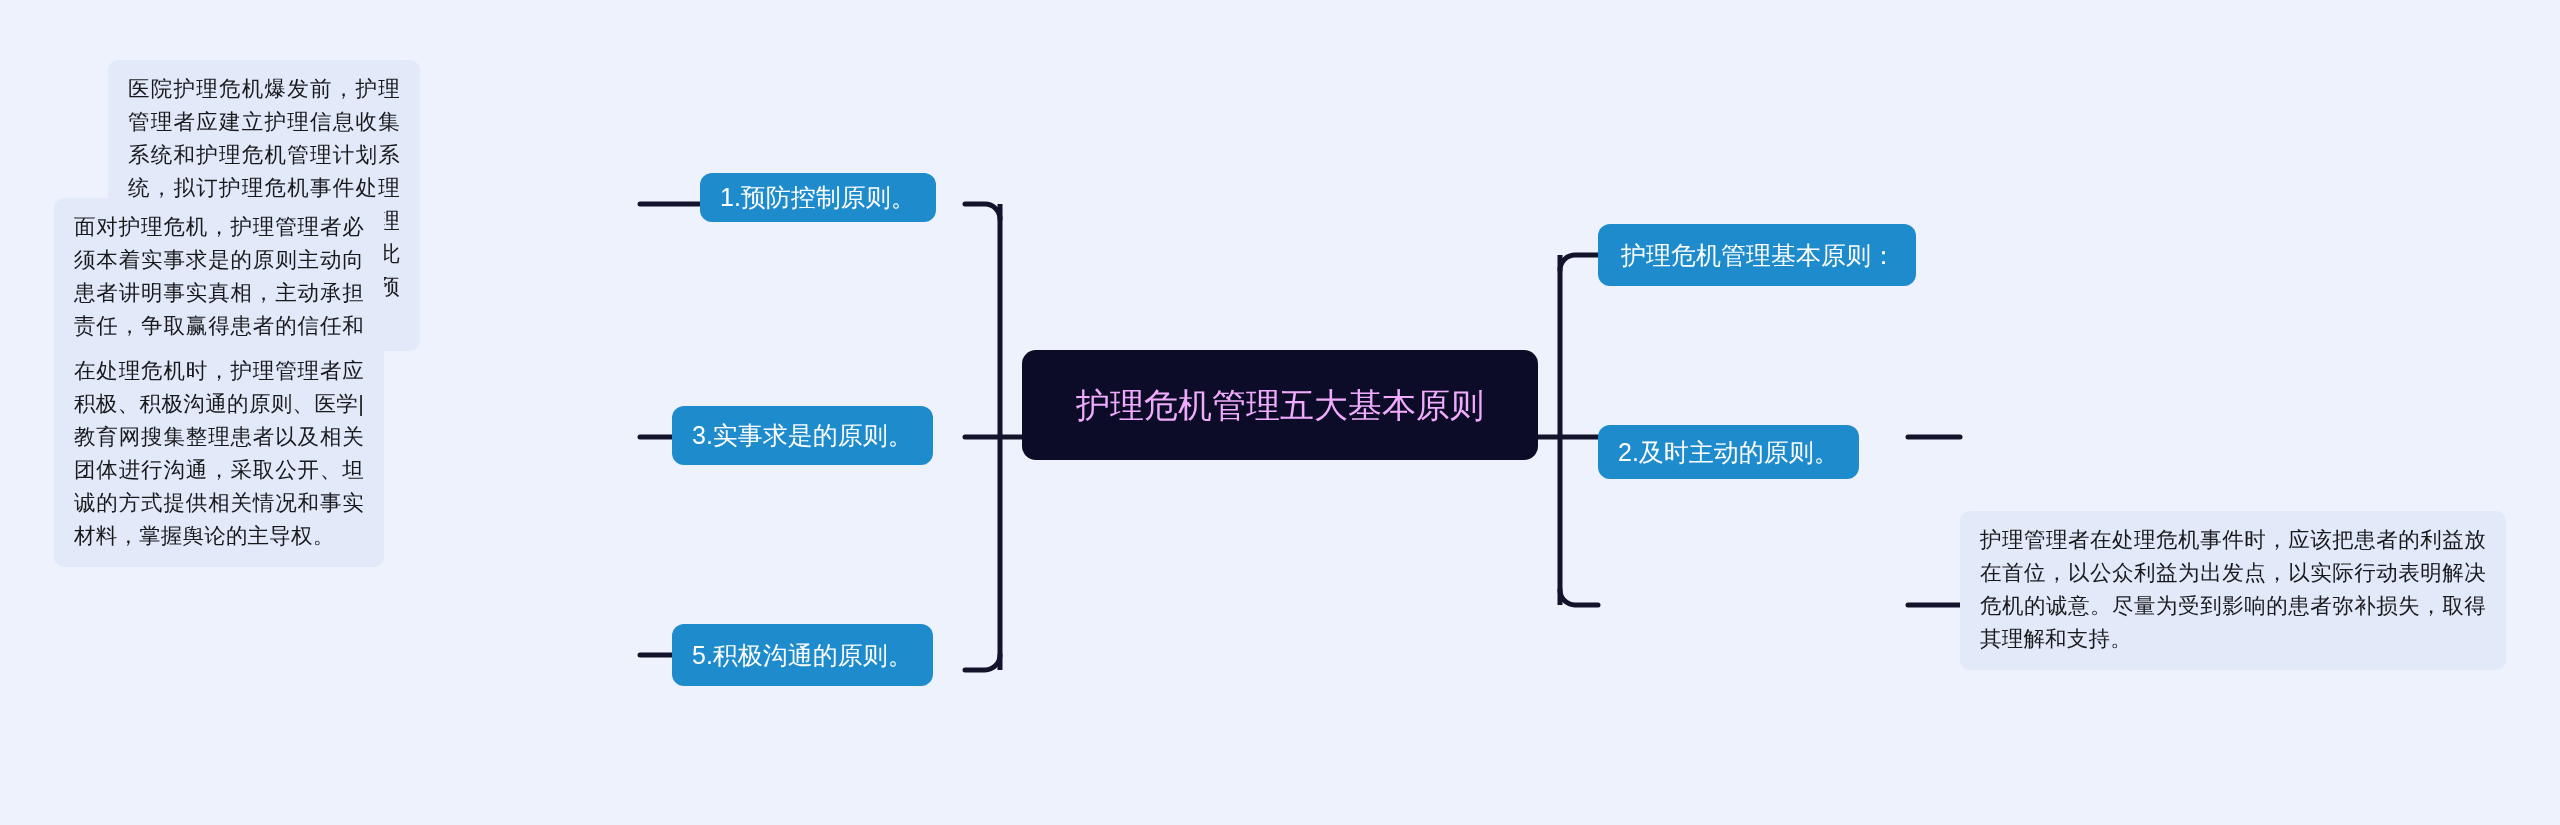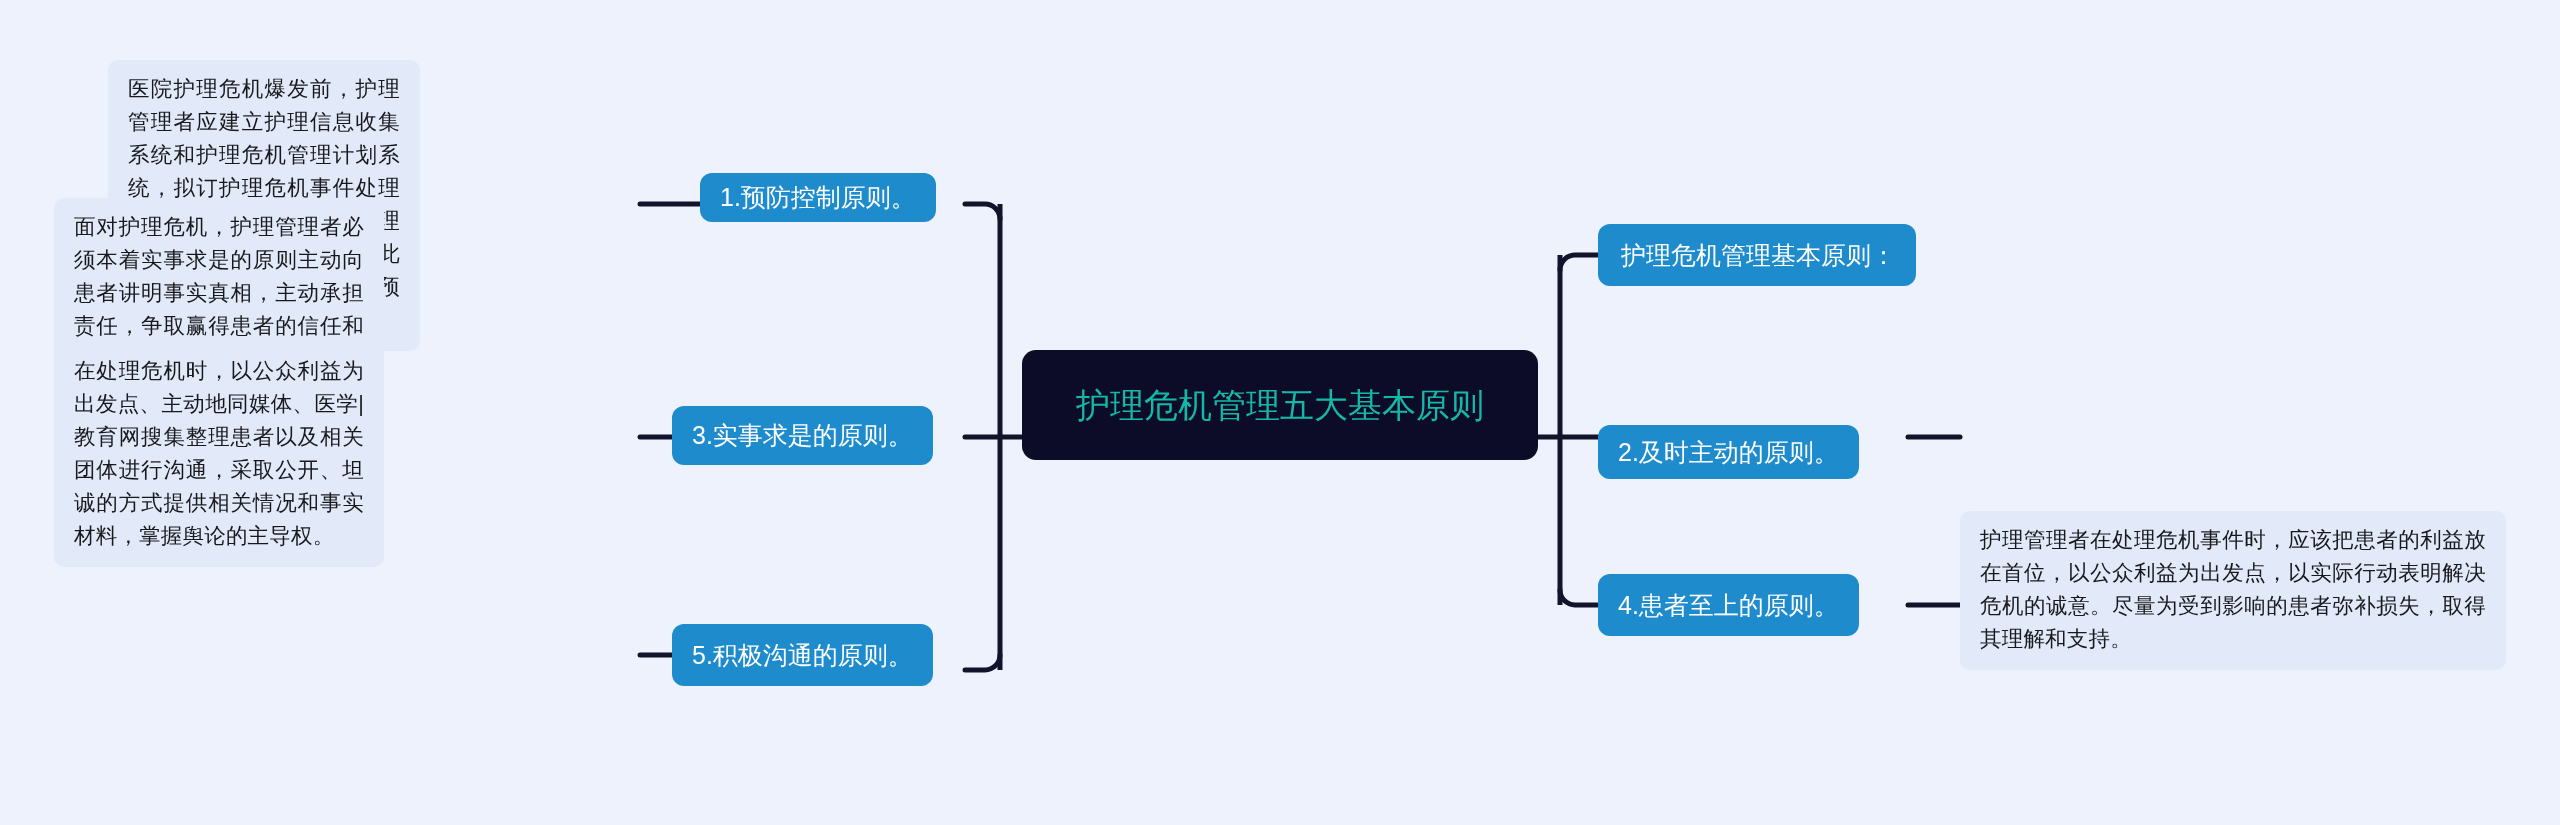--- a/index.html
+++ b/index.html
@@ -50,21 +50,21 @@
     font-size: 25px;
     line-height: 34px;
     padding: 13px 20px 14px 20px;
     white-space: nowrap;
     display: flex;
     align-items: center;
   }
   
   .center {
     background: #0d0c28;
-    color: #14b8a6;
+    color: #f0abfc;
     border-radius: 14px;
     font-size: 34px;
     line-height: 44px;
     display: flex;
     align-items: center;
     justify-content: center;
     text-align: center;
     padding: 16px 22px;
     box-sizing: border-box;
   }
@@ -106,21 +106,21 @@
 
   <div class="node detail" style="left:108px; top:60px; width:312px;">
     <span>医院护理危机爆发前，护理管理者应建立护理信息收集系统和护理危机管理计划系统，拟订护理危机事件处理程序与应对计划，进行护理危机管理教育、培训，在此基础上建立护理危机管理预案。</span>
   </div>
 
   <div class="node detail" style="left:54px; top:198px; width:330px;">
     <span>面对护理危机，护理管理者必须本着实事求是的原则主动向患者讲明事实真相，主动承担责任，争取赢得患者的信任和支持。而不能掩盖或隐瞒事实真相，加大危机处理的难度，甚至导致危机进一步恶化。</span>
   </div>
 
   <div class="node detail" style="left:54px; top:342px; width:330px;">
-    <span>在处理危机时，以公众利益为出发点、主动地同媒体、医学|教育网搜集整理患者以及相关团体进行沟通，采取公开、坦诚的方式提供相关情况和事实材料，掌握舆论的主导权。</span>
+    <span>在处理危机时，护理管理者应积极、积极沟通的原则、医学|教育网搜集整理患者以及相关团体进行沟通，采取公开、坦诚的方式提供相关情况和事实材料，掌握舆论的主导权。</span>
   </div>
 
   <div class="node pill" style="left:700px; top:173px; height:49px;">
     <span>1.预防控制原则。</span>
   </div>
 
   <div class="node pill" style="left:672px; top:406px; height:59px;">
     <span>3.实事求是的原则。</span>
   </div>
 
@@ -129,22 +129,19 @@
   </div>
 
   <div class="node pill" style="left:1598px; top:224px; height:62px;padding-left:23px;">
     <span>护理危机管理基本原则：</span>
   </div>
 
   <div class="node pill" style="left:1598px; top:406px; height:54px;margin-top:19px;">
     <span>2.及时主动的原则。</span>
   </div>
 
-  <div class="node pill" style="left:1598px; top:574px; height:62px;">
-    <span>4.患者至上的原则。</span>
-  </div>
 
 
   <div class="node detail" style="left:1960px; top:511px; width:546px;">
     <span>护理管理者在处理危机事件时，应该把患者的利益放在首位，以公众利益为出发点，以实际行动表明解决危机的诚意。尽量为受到影响的患者弥补损失，取得其理解和支持。</span>
   </div>
 
 </div>
 
 </body></html>

